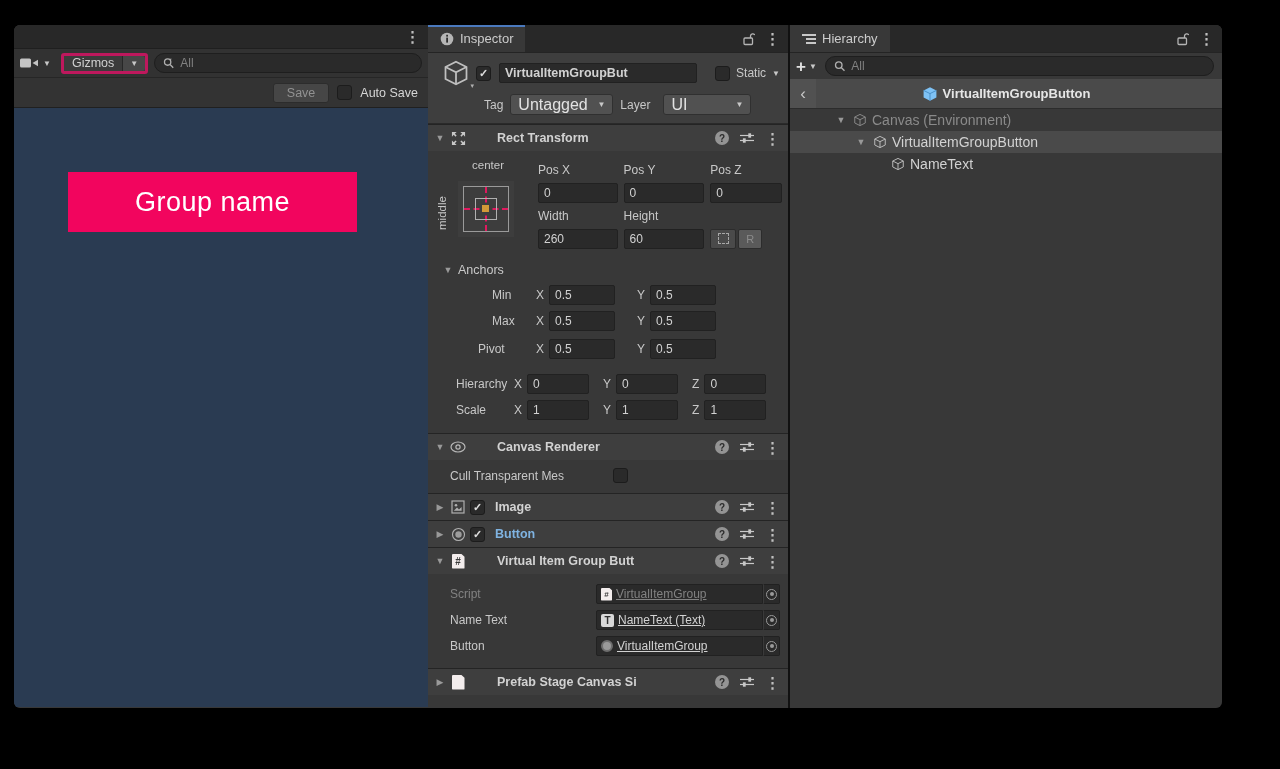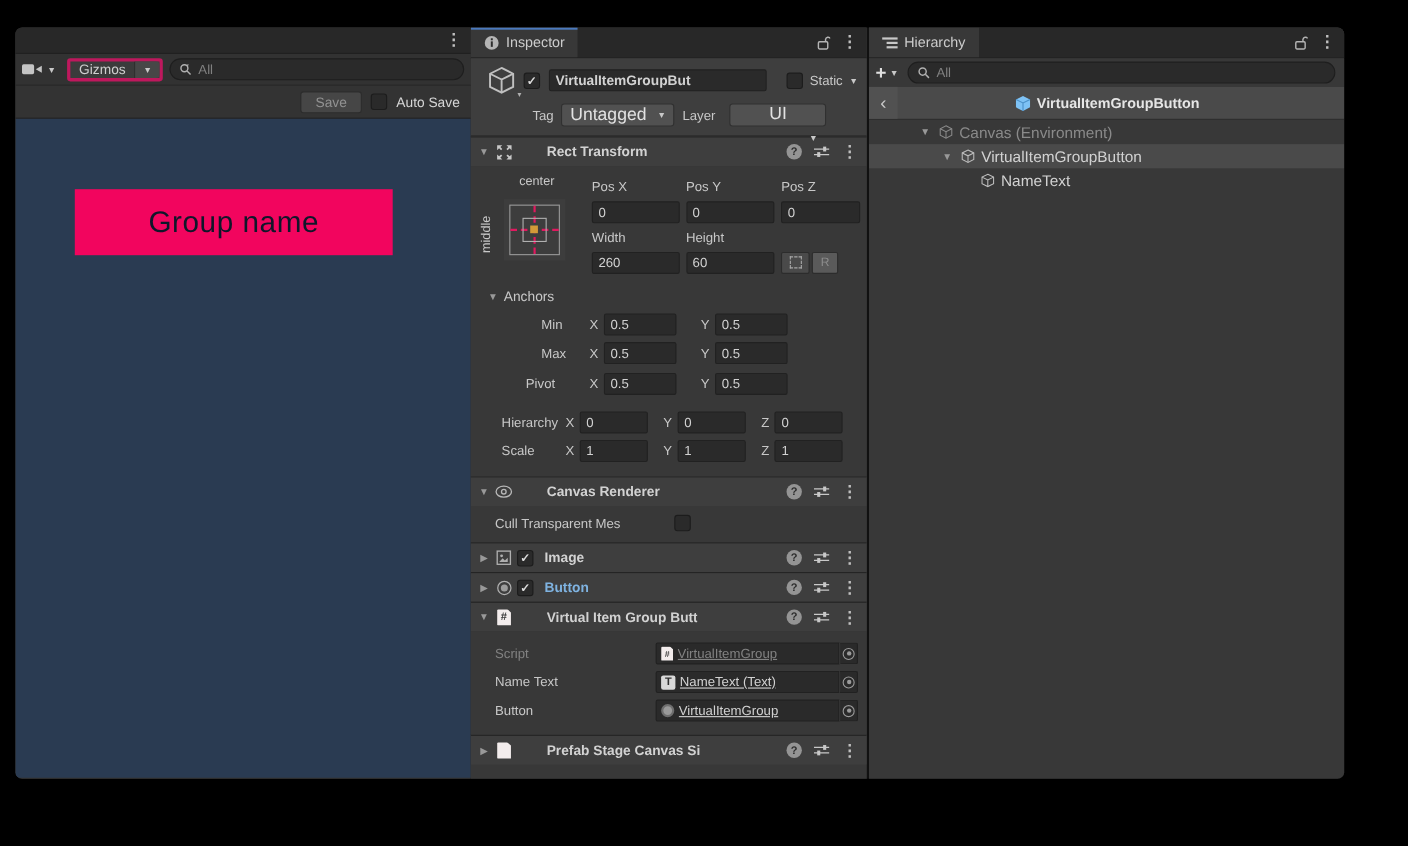--- a/index.html
+++ b/index.html
@@ -51,32 +51,32 @@
   .gizmos-btn .lbl { padding:0 8px; color:#d0d0d0; font-size:12.5px; }
   .gizmos-btn .arrow-part { border-left:1px solid #272727; background:#474747; height:100%; display:flex; align-items:center; padding:0 7px; border-radius:0 3px 3px 0;}
   #scene-savebar { height:30px; background:#333333; display:flex; align-items:center; justify-content:flex-end;
     gap:8px; padding:0 10px; border-bottom:1px solid #202020; }
   .save-btn { background:#464646; border:1px solid #2c2c2c; border-radius:3px; color:#929292;
     font-size:12.5px; padding:2px 13px; }
   #scene-savebar .label { color:#d6d6d6; font-size:12.5px; }
   #viewport { position:relative; height:599px; background:#2a3b52; }
   #group-button { position:absolute; left:54px; top:64px; width:289px; height:60px; background:#f2055e;
     display:flex; align-items:center; justify-content:center; }
-  #group-button .txt { color:#0f172a; font-size:27px; letter-spacing:.5px; }
+  #group-button .txt { color:#ffffff; font-size:27px; letter-spacing:.5px; }
 
   
   .go-header { background:#3e3e3e; border-bottom:1px solid #2a2a2a; padding:7px 8px 8px 8px; }
   .go-row1 { display:flex; align-items:center; height:26px; }
   .go-cube { position:relative; width:40px; flex:none; display:flex; justify-content:center; }
   .go-cube .mini-arrow { position:absolute; right:2px; bottom:-3px; font-size:7px; color:#b0b0b0; }
   .go-name { flex:1; margin:0 8px; font-weight:bold; font-size:12.5px; }
   .go-row2 { display:flex; align-items:center; margin-top:8px; padding-left:48px; gap:7px; }
   .go-row2 .lbl { color:#c8c8c8; font-size:12px; }
   .dd-tag { width:103px; }
-  .dd-layer { width:88px; margin-left:6px;flex-direction:column; }
+  .dd-layer { width:88px; margin-left:6px; }
   .static-wrap { display:flex; align-items:center; gap:6px; margin-left:10px; color:#c8c8c8; font-size:12px; }
 
   .chead { display:flex; align-items:center; height:27px; background:#3e3e3e; border-top:1px solid #242424;
     padding:0 8px 0 6px; gap:3px; }
   .chead .title { font-weight:bold; font-size:12.5px; color:#d2d2d2; white-space:nowrap; overflow:hidden; }
   .chead .spacer-lg { width:24px; flex:none; }
   .chead .spacer-sm { width:4px; flex:none; }
   .chead .right { margin-left:auto; display:flex; align-items:center; gap:11px; flex:none; }
   .title-blue { color:#7fb3e1 !important; }
   .cicon { width:18px; flex:none; display:flex; justify-content:center; }

